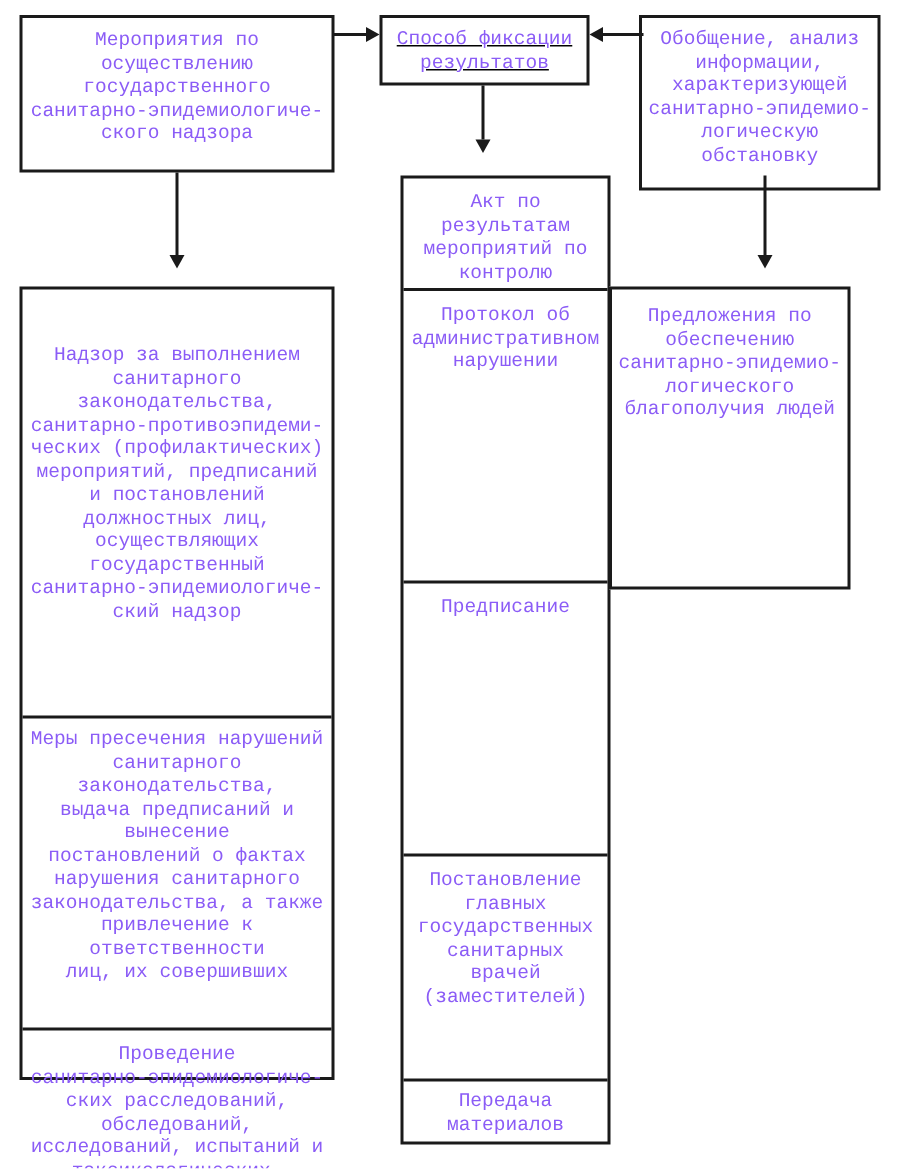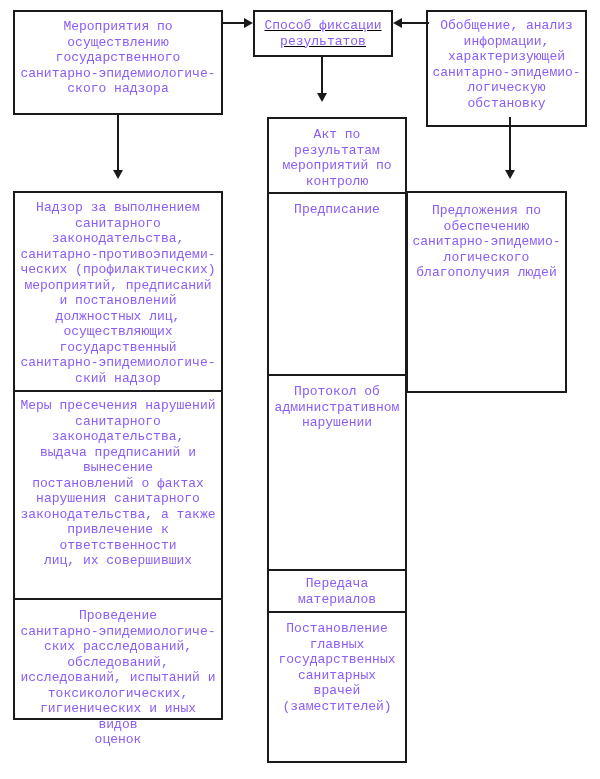--- a/index.html
+++ b/index.html
@@ -102,21 +102,21 @@
     <div class="vline" style="left:321px; top:57px; height:36px;"></div>
     <div class="tri-down" style="left:317px; top:93px;"></div>
   </div>
 
   <div>
     <div class="vline" style="left:509px; top:117px; height:53px;"></div>
     <div class="tri-down" style="left:505px; top:170px;"></div>
   </div>
 
   <div class="box" style="left:13px; top:191px; width:210px; height:529px;">
-    <div class="section" style="height:197px;">
+    <div class="section" style="height:255px;margin-top:29px;">
       <div class="txt pad7">Надзор за выполнением
 санитарного
 законодательства,
 санитарно-противоэпидеми-
 ческих (профилактических)
 мероприятий, предписаний
 и постановлений
 должностных лиц,
 осуществляющих
 государственный
@@ -149,39 +149,39 @@
     </div>
   </div>
 
   <div class="box" style="left:267px; top:117px; width:140px; height:646px;">
     <div class="section" style="height:73px;">
       <div class="txt pad8">Акт по
 результатам
 мероприятий по
 контролю</div>
     </div>
-    <div class="section" style="height:182px;">
-      <div class="txt pad8">Предписание</div>
-    </div>
     <div class="section" style="height:195px;">
       <div class="txt pad8">Протокол об
 административном
 нарушении</div>
     </div>
-    <div class="section" style="height:42px;">
-      <div class="txt pad5">Передача
-материалов</div>
+    <div class="section" style="height:182px;">
+      <div class="txt pad8">Предписание</div>
     </div>
     <div class="section" style="height:150px;">
       <div class="txt pad8">Постановление
 главных
 государственных
 санитарных
 врачей
 (заместителей)</div>
+    </div>
+    <div class="section" style="height:42px;">
+      <div class="txt pad5">Передача
+материалов</div>
     </div>
   </div>
 
   <div class="box" style="left:406px; top:191px; width:161px; height:202px;">
     <div class="txt pad10">Предложения по
 обеспечению
 санитарно-эпидемио-
 логического
 благополучия людей</div>
   </div>

